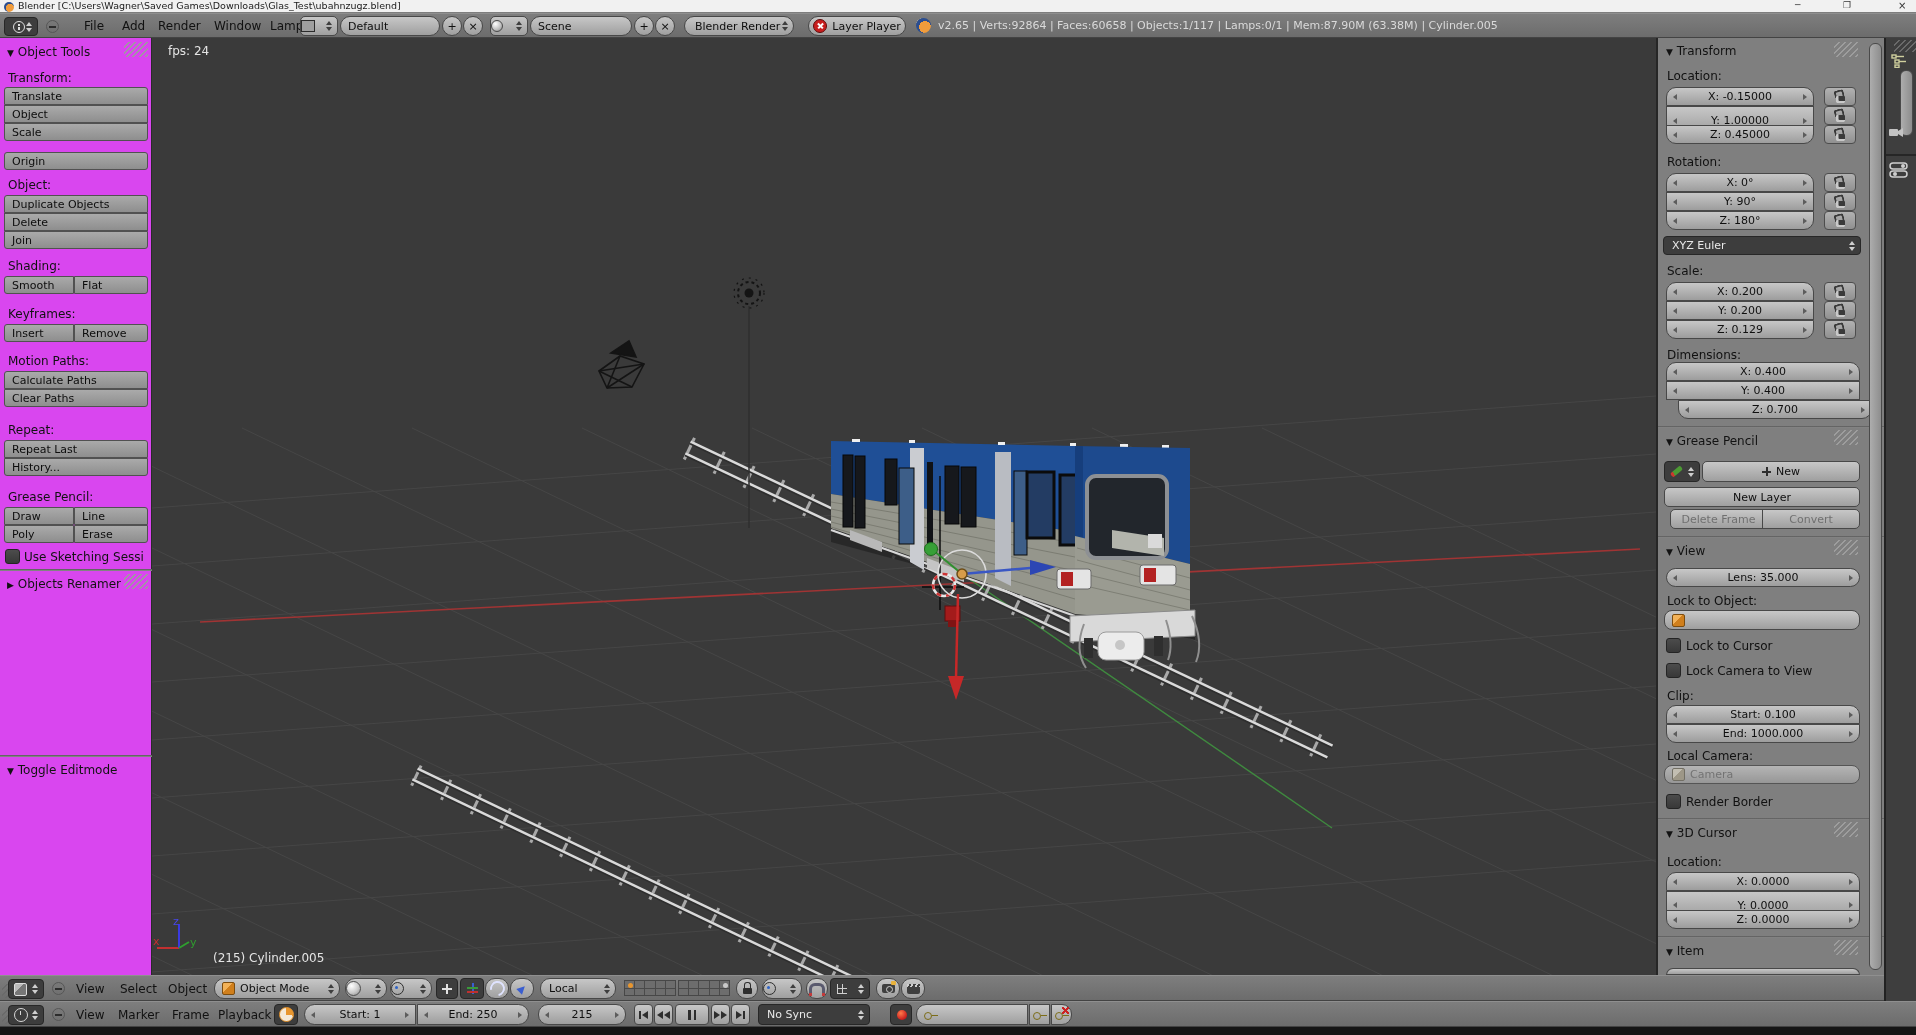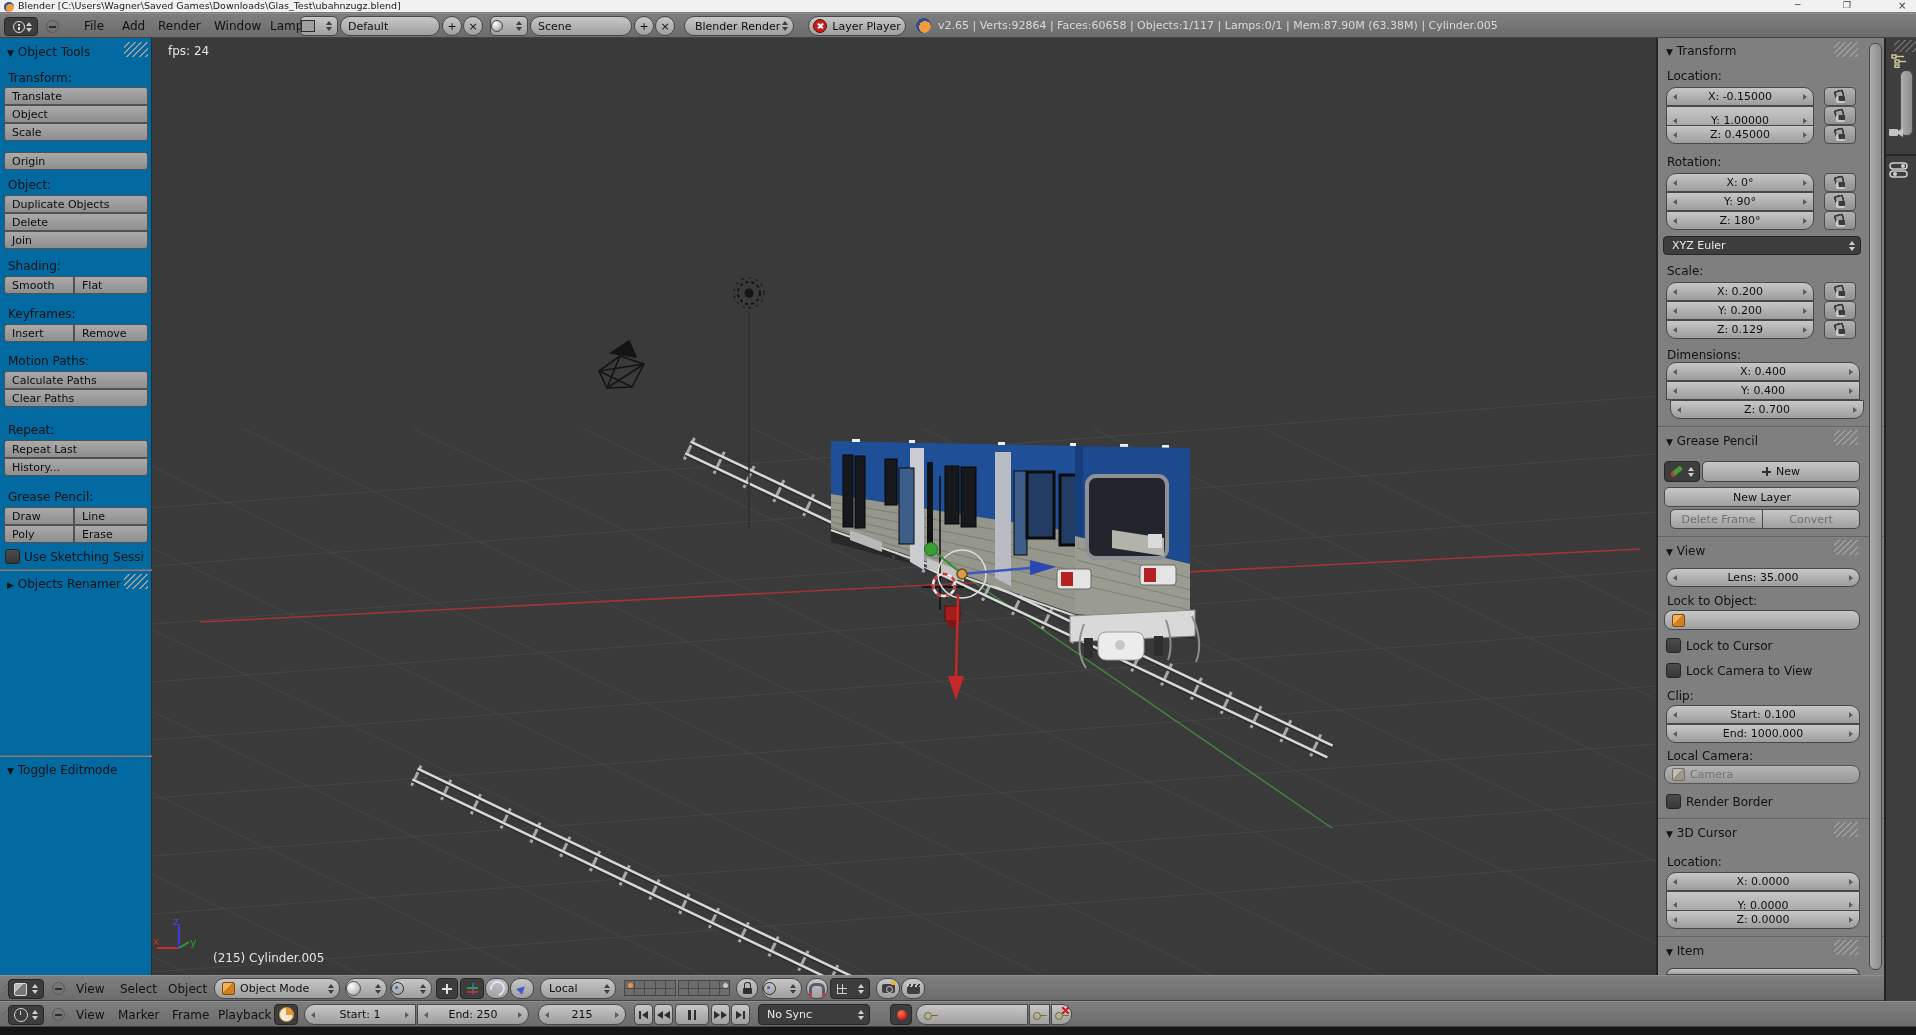--- a/index.html
+++ b/index.html
@@ -158,21 +158,21 @@
 
     <div class="field" style="left:808px;top:2px;width:98px;height:20px;border-radius:11px">
       <span class="istopx"></span>
       <span>Layer Player</span>
     </div>
 
     <div class="abs ilogo" style="left:916px;top:4px"></div>
     <div class="stats" style="left:938px;top:5px">v2.65 | Verts:92864 | Faces:60658 | Objects:1/117 | Lamps:0/1 | Mem:87.90M (63.38M) | Cylinder.005</div>
   </div>
 
-  <div class="abs" style="left:0;top:38px;width:152px;height:937px;background:#0369a1;border-right:1px solid #2b2b2b;box-sizing:border-box">
+  <div class="abs" style="left:0;top:38px;width:152px;height:937px;background:#d946ef;border-right:1px solid #2b2b2b;box-sizing:border-box">
     <div class="grip" style="left:124px;top:4px"></div>
     <div class="phead" style="left:7px;top:7px">
       <span style="font-size:9px">▼</span>
       <span>Object Tools</span>
     </div>
 
     <div class="menuitem" style="left:8px;top:33px">Transform:</div>
     <div class="btn r3" style="left:4px;top:49px;width:144px;height:18px;border-radius:3px 3px 0 0">
         <span>Translate</span>
       </div>
@@ -472,21 +472,21 @@
     <div class="lock" style="left:166px;top:263px;width:32px;height:19px"></div>
     <div class="lock" style="left:166px;top:282px;width:32px;height:19px"></div>
 
     <div class="menuitem" style="left:9px;top:310px">Dimensions:</div>
     <div class="slider" style="left:8px;top:324px;width:194px;height:19px;border-radius:10px 10px 0 0">
         <span>X: 0.400</span>
       </div>
     <div class="slider" style="left:8px;top:343px;width:194px;height:19px;border-radius:0">
         <span>Y: 0.400</span>
       </div>
-    <div class="slider" style="left:12px;top:362px;width:194px;height:19px;border-radius:0 0 10px 10px">
+    <div class="slider" style="left:20px;top:362px;width:194px;height:19px;border-radius:0 0 10px 10px">
         <span>Z: 0.700</span>
       </div>
 
     <div class="sep" style="left:0;top:388px;width:226px"></div>
     <div class="grip" style="left:176px;top:392px"></div>
     <div class="phead" style="left:8px;top:396px">
       <span style="font-size:9px">▼</span>
       <span>Grease Pencil</span>
     </div>
     <div class="ddk" style="left:6px;top:423px;width:36px;height:21px;padding-left:5px">

